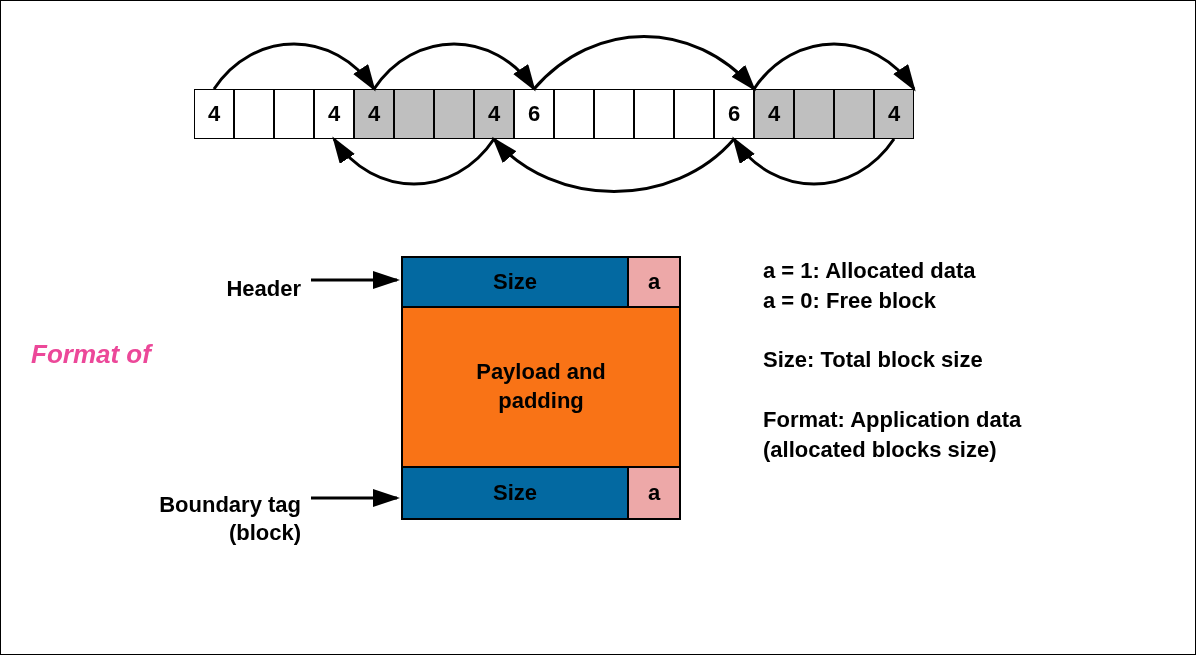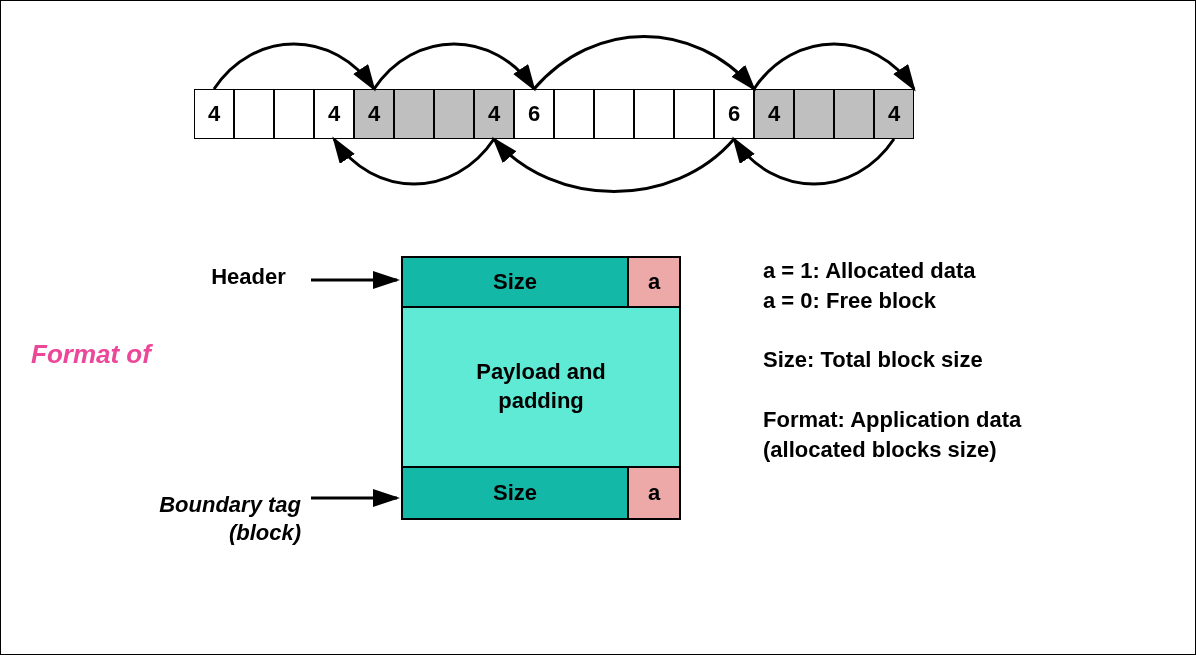--- a/index.html
+++ b/index.html
@@ -39,24 +39,24 @@
     top: 255px;
     left: 400px;
     width: 280px;
   }
   .row {
     display: flex;
     border: 2px solid #000;
     height: 52px;
   }
   .row + .row { border-top: none; }
-  .row.payload { height: 160px; background: #5eead4; }
+  .row.payload { height: 160px; background: #f97316; }
   .size-cell {
     flex: 1;
-    background: #14b8a6;
+    background: #0369a1;
     display: flex;
     align-items: center;
     justify-content: center;
     font-weight: bold;
     font-size: 22px;
     border-right: 2px solid #000;
   }
   .a-cell {
     width: 50px;
     background: #eda8a8;
@@ -77,22 +77,22 @@
     line-height: 1.3;
   }
 
   
   .label-left {
     position: absolute;
     font-weight: bold;
     font-size: 22px;
     text-align: right;
   }
-  .label-header { top: 263px; left: 195px; width: 105px; text-align: center; }
-  .label-footer { top: 490px; left: 130px; width: 170px; text-align: right; line-height: 1.25; font-style: italic; }
+  .label-header { top: 275px; left: 195px; width: 105px; }
+  .label-footer { top: 490px; left: 130px; width: 170px; text-align: right; line-height: 1.25; }
   .caption {
     position: absolute;
     top: 335px;
     left: 30px;
     width: 220px;
     color: #ec4899;
     font-style: italic;
     font-weight: bold;
     font-size: 26px;
     line-height: 1.4;

